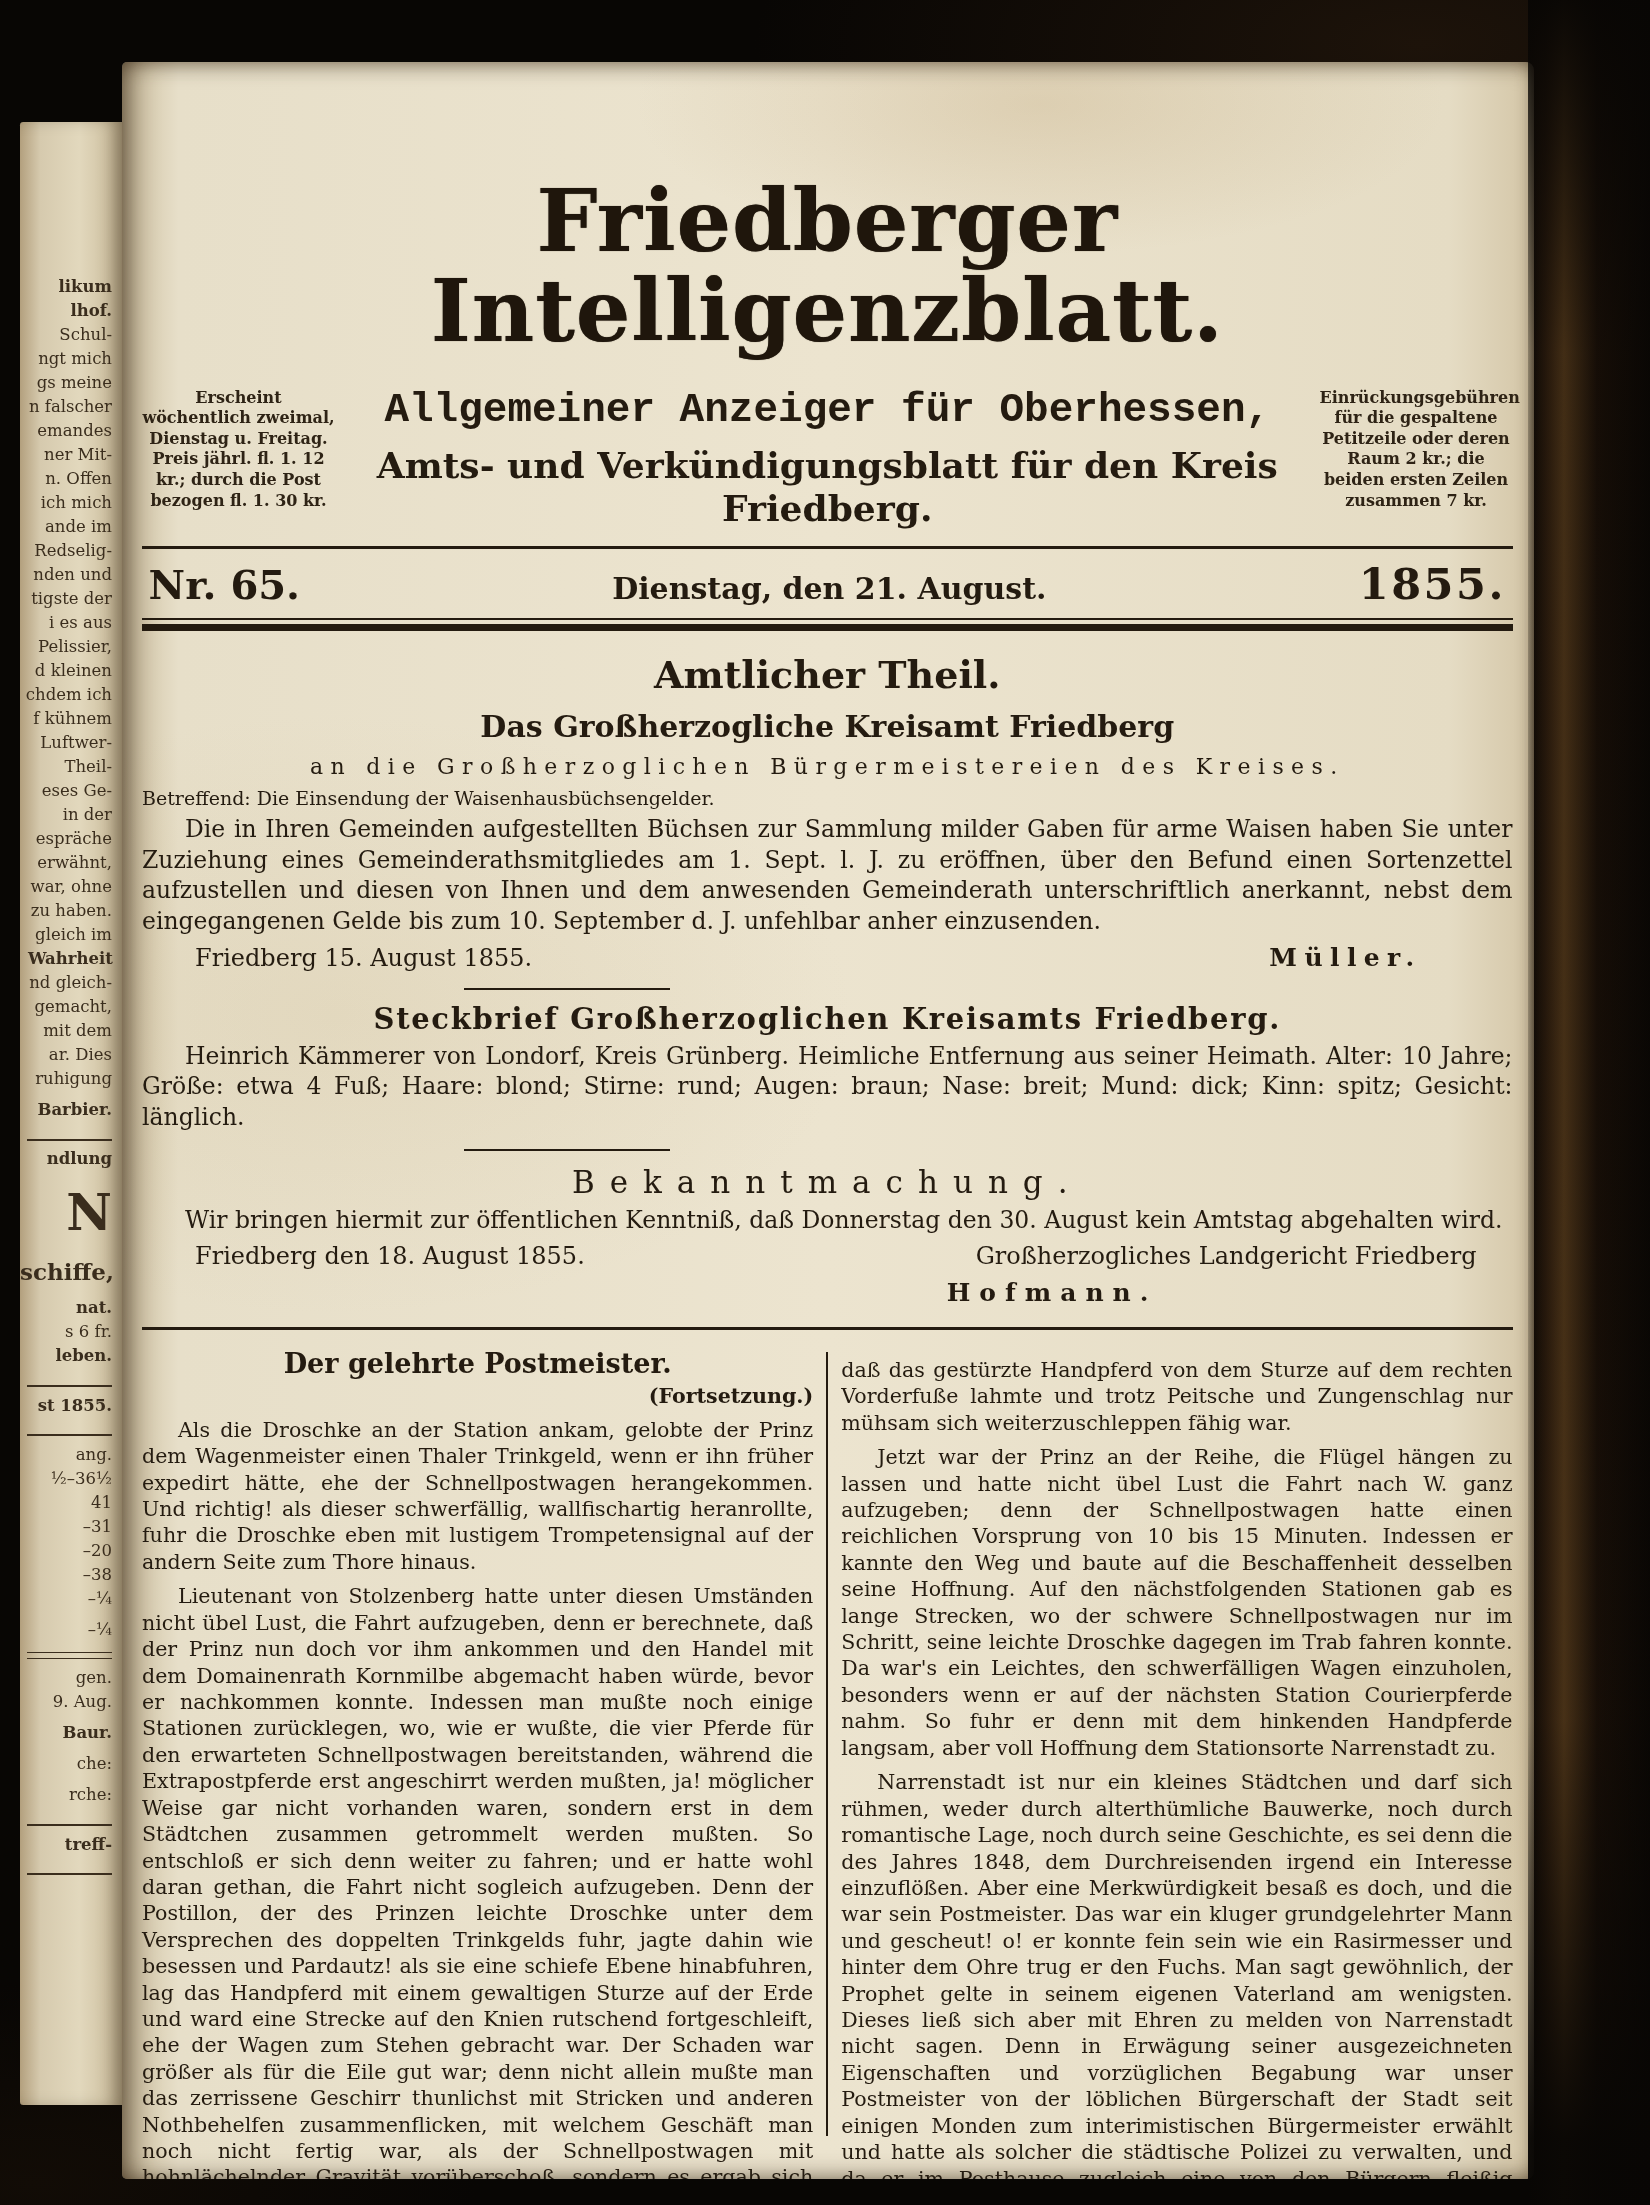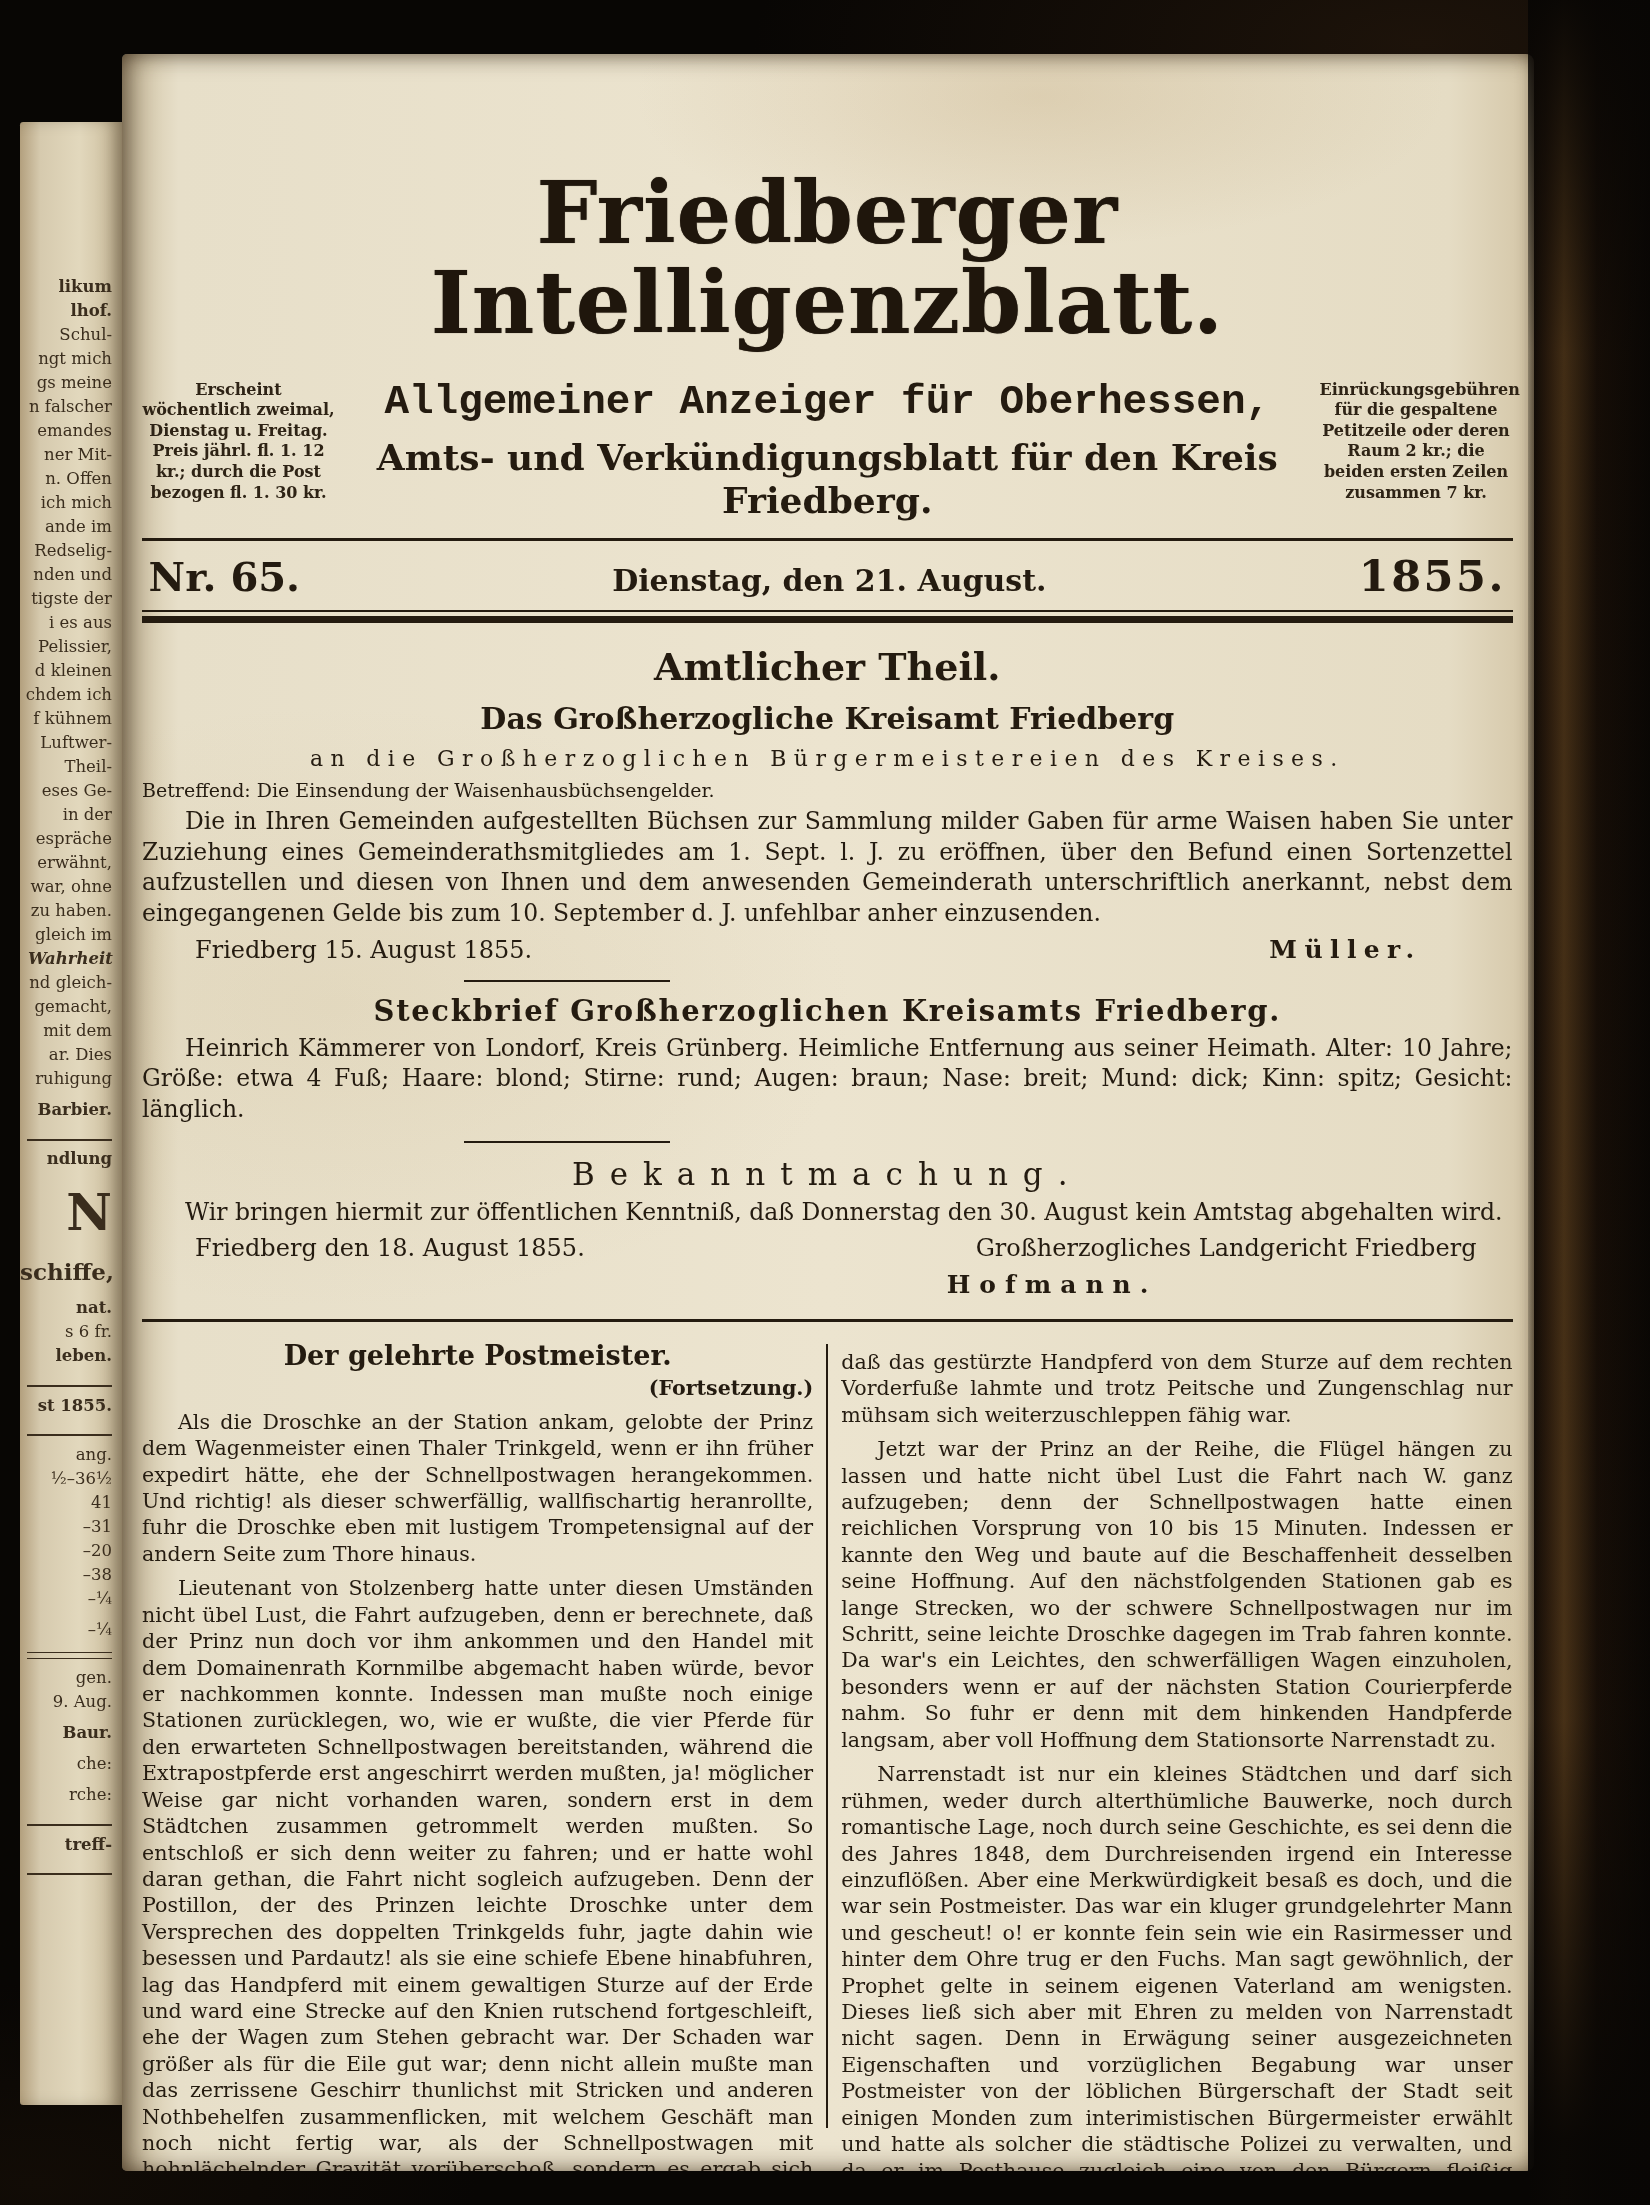--- a/index.html
+++ b/index.html
@@ -23,29 +23,29 @@
   }
   
   .prev-strip{position:absolute;left:20px;top:122px;width:102px;height:1983px;
     box-sizing:border-box;padding:153px 10px 0 0;text-align:right;overflow:hidden;
     background:linear-gradient(90deg,#b3a07e 0%,#d6caae 20%,#e2d8bd 58%,#c9ba99 100%);
     box-shadow:inset -13.2px 0 16.5px -6.6px rgba(50,35,18,0.5);
     border-radius:3.3px 0 0 3.3px;
   }
   .frag{font-size:16.5px;line-height:24px;color:#3a2d1d;white-space:nowrap;}
   .frag.b{font-weight:bold;}
-  .frag.i{font-style:italic;font-weight:bold;padding-left:8px;}
+  .frag.i{font-weight:bold;padding-left:8px;}
   .frag.lg{font-size:23px;line-height:35px;font-weight:bold;}
   .frag.xl{font-size:50px;line-height:69px;font-weight:bold;}
   .frag.gap{margin-top:7px;}
   .frag.hr{border-bottom:2.5px solid #3a2d1d;height:8.3px;margin:8.3px 0 6.6px auto;width:92%;}
   .frag.hr2{border-top:1.7px solid #3a2d1d;border-bottom:1.7px solid #3a2d1d;height:5px;margin:10px 0 6.6px auto;width:92%;}
 
   
-  .page{position:absolute;left:122px;top:54px;width:1412px;height:2117px;
+  .page{position:absolute;left:122px;top:62px;width:1412px;height:2117px;
     box-sizing:border-box;padding:0 21.5px 0 20px;overflow:hidden;
     background:
       radial-gradient(578px 215px at 65% 2%, rgba(186,158,112,0.28), rgba(0,0,0,0) 70%),
       radial-gradient(743px 429px at 15% 45%, rgba(203,184,142,0.20), rgba(0,0,0,0) 70%),
       radial-gradient(512px 355px at 88% 78%, rgba(196,172,124,0.22), rgba(0,0,0,0) 70%),
       linear-gradient(90deg,#cdbf9f 0%,#e7dfc9 4%,#ece4cf 50%,#e5dcc4 94%,#d3c5a6 100%);
     box-shadow:
       inset 21.5px 0 26.4px -13.2px rgba(45,30,15,0.55),
       inset -10px 0 18px -10px rgba(60,42,20,0.45),
       inset 0 13.2px 21.5px -10.7px rgba(60,42,20,0.5),

